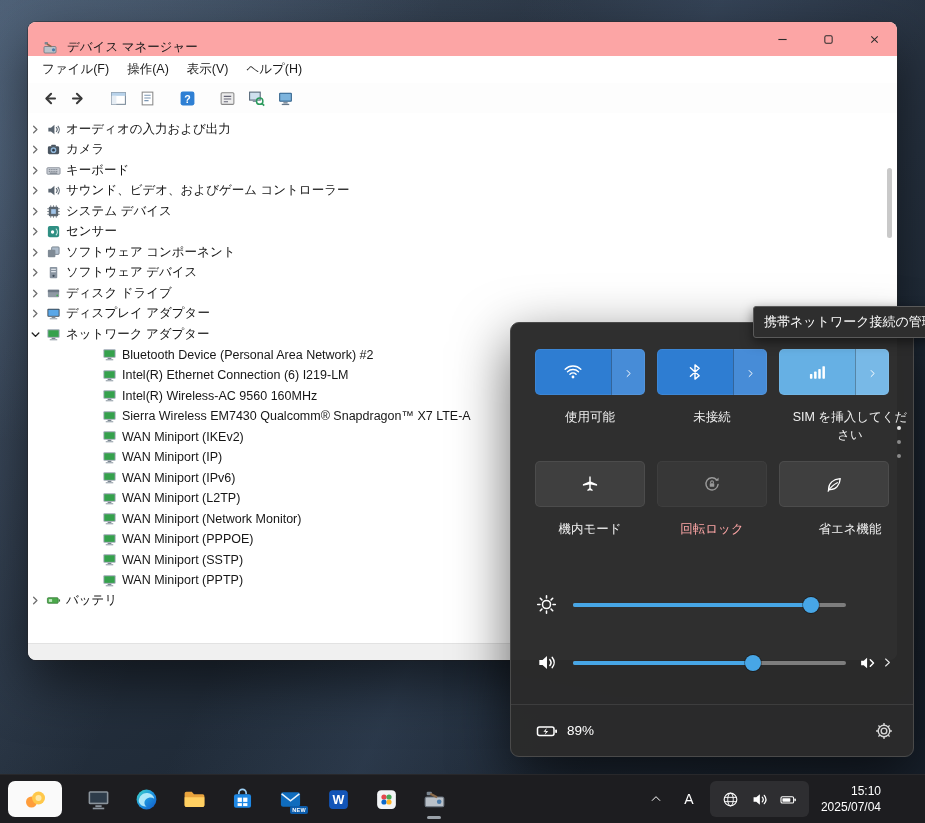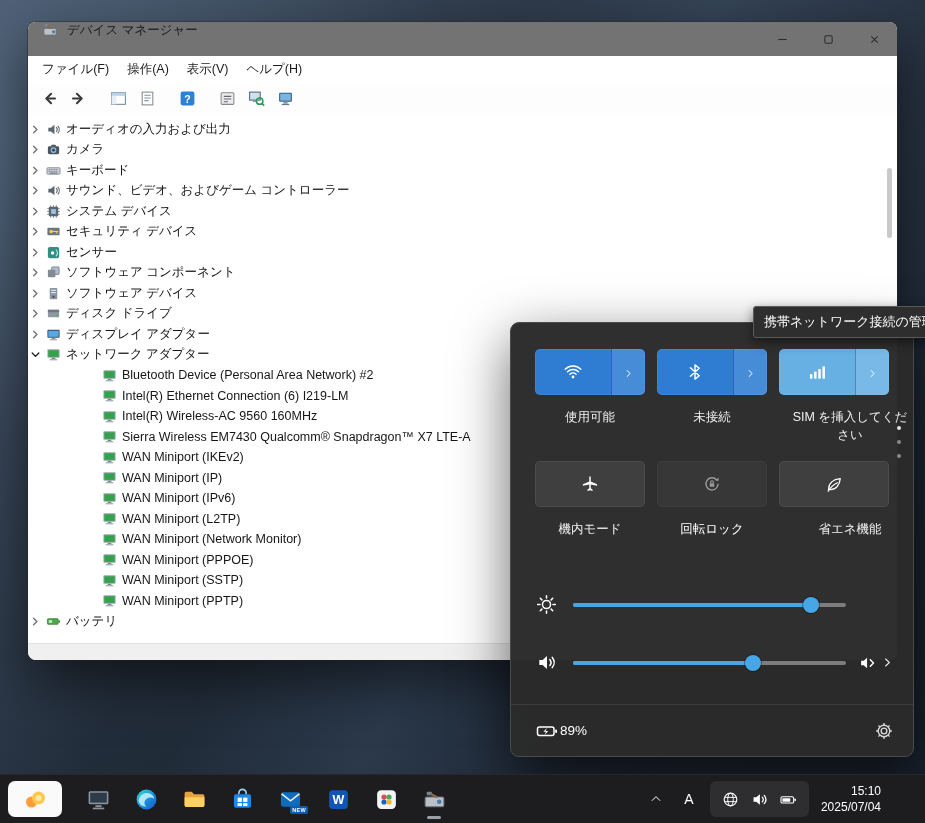--- a/index.html
+++ b/index.html
@@ -10,21 +10,21 @@
       radial-gradient(900px 500px at 12% 18%, rgba(130,160,200,0.22), transparent 60%),
       linear-gradient(115deg, rgba(140,170,205,0.25) 0%, transparent 34%),
       linear-gradient(115deg, transparent 40%, rgba(100,130,170,0.18) 55%, transparent 72%),
       linear-gradient(150deg,#33404f 0%,#2a3544 35%,#202b38 65%,#171f2a 100%);
   }
   [data-icon] svg, .t-ic svg {width:100%;height:100%;display:block;}
 
   
   #window{position:absolute;left:28px;top:22px;width:869px;height:638px;background:#fff;
     border-radius:8px;overflow:hidden;box-shadow:0 22px 55px rgba(0,0,0,.55),0 0 0 1px rgba(50,50,55,.55);}
-  .titlebar{height:34px;background:#737373;display:flex;align-items:flex-start;padding-left:14px;position:relative;}
+  .titlebar{height:34px;background:#fca5a5;display:flex;align-items:flex-end;padding-left:14px;position:relative;}
   .title-icon{width:16px;height:16px;}
   .title-text{margin-left:9px;font-size:12.5px;color:#1b1b1b;}
   .win-controls{position:absolute;right:0;top:0;height:34px;display:flex;}
   .win-btn{width:46px;height:34px;display:flex;align-items:center;justify-content:center;}
   .win-btn span{width:11px;height:11px;display:block;}
   .menubar{height:27px;display:flex;align-items:center;padding-left:5px;font-size:12.5px;color:#1b1b1b;background:#fff;}
   .menu-item{padding:3px 9px;border-radius:3px;}
   .toolbar{height:30px;display:flex;align-items:center;padding-left:8px;gap:3px;background:#fdfdfd;border-bottom:1px solid #dcdcdc;}
   .tool-btn{width:26px;height:24px;display:flex;align-items:center;justify-content:center;}
   .tool-btn span{width:17px;height:17px;display:block;}
@@ -46,35 +46,35 @@
   .qs-toggle-main{flex:1;display:flex;align-items:center;justify-content:center;}
   .qs-toggle-main span{width:20px;height:20px;display:block;}
   .qs-toggle-chevron{width:33px;display:flex;align-items:center;justify-content:center;
     background:rgba(255,255,255,.12);border-left:1px solid rgba(0,0,0,.28);}
   .qs-toggle-chevron span{width:13px;height:13px;display:block;}
   .qs-btn{position:absolute;top:138px;width:110px;height:46px;border-radius:5px;background:#3f3f3f;
     box-shadow:inset 0 0 0 1px rgba(255,255,255,.07);display:flex;align-items:center;justify-content:center;}
   .qs-btn.disabled{background:#373737;box-shadow:inset 0 0 0 1px rgba(255,255,255,.04);}
   .qs-btn span{width:20px;height:20px;display:block;}
   .qs-label{position:absolute;width:118px;text-align:center;font-size:12.5px;line-height:18px;color:#f0f0f0;}
-  .qs-label.dim{color:#ffffff;}
+  .qs-label.dim{color:#fca5a5;}
   .qs-dots{position:absolute;left:386px;top:103px;display:flex;flex-direction:column;gap:10px;}
   .qs-dots i{width:4px;height:4px;border-radius:50%;background:#8a8a8a;}
   .qs-dots i:first-child{background:#e2e2e2;}
   .qs-slider-row{position:absolute;left:0;right:0;height:24px;}
   .qs-slider-icon{position:absolute;left:24px;top:0;width:23px;height:23px;}
   .qs-track{position:absolute;left:62px;top:10px;width:273px;height:4px;border-radius:2px;background:#7d7d7d;}
   .slider-fill{position:absolute;left:0;top:0;height:4px;border-radius:2px;}
   .slider-thumb{position:absolute;top:-6px;width:16px;height:16px;border-radius:50%;box-shadow:0 0 0 1px rgba(0,0,0,.35);}
   .qs-out-icon{position:absolute;left:346px;top:1px;width:22px;height:22px;}
   .qs-out-chev{position:absolute;left:370px;top:5px;width:13px;height:13px;}
   .qs-footer{position:absolute;left:0;right:0;bottom:0;height:52px;border-top:1px solid rgba(255,255,255,.09);
     display:flex;align-items:center;padding:0 18px 0 24px;box-sizing:border-box;}
   .qs-batt-icon{width:24px;height:24px;}
-  .qs-batt-text{margin-left:1px;font-size:13.5px;color:#fff;}
+  .qs-batt-text{margin-left:8px;font-size:13.5px;color:#fff;}
   .qs-gear{margin-left:auto;width:22px;height:22px;}
 
   
   #tooltip{position:absolute;left:753px;top:306px;z-index:20;background:#2e2e2e;border:1px solid #5a5a5a;
     border-radius:3px;color:#fff;font-size:13px;padding:6px 10px;white-space:nowrap;box-shadow:0 4px 12px rgba(0,0,0,.5);}
 
   
   #taskbar{position:absolute;left:0;right:0;bottom:0;height:48px;background:#1d1d20;
     border-top:1px solid rgba(255,255,255,.05);z-index:30;}
   .tb-widgets{position:absolute;left:8px;top:6px;width:54px;height:36px;background:#fafafa;border-radius:7px;
@@ -264,34 +264,20 @@
             </svg>
           </span>
           <span class="tree-label">システム デバイス</span>
         </div>
         <div class="tree-row">
           <span class="tree-chevron"><svg viewBox="0 0 16 16">
               <path d="M6 4.5 L9.5 8 L6 11.5" stroke="#707070" stroke-width="1.4" fill="none" stroke-linecap="round" stroke-linejoin="round"></path>
             </svg></span>
           <span class="t-ic">
             <svg viewBox="0 0 16 16">
-              <rect x="1.5" y="4" width="13" height="8" rx="1" fill="#6b7683"></rect>
-              <circle cx="5.5" cy="8" r="1.8" fill="#ffd24a"></circle>
-              <rect x="7" y="7.4" width="6" height="1.2" fill="#ffd24a"></rect>
-              <rect x="11" y="8.6" width="1.2" height="1.6" fill="#ffd24a"></rect>
-            </svg>
-          </span>
-          <span class="tree-label">セキュリティ デバイス</span>
-        </div>
-        <div class="tree-row">
-          <span class="tree-chevron"><svg viewBox="0 0 16 16">
-              <path d="M6 4.5 L9.5 8 L6 11.5" stroke="#707070" stroke-width="1.4" fill="none" stroke-linecap="round" stroke-linejoin="round"></path>
-            </svg></span>
-          <span class="t-ic">
-            <svg viewBox="0 0 16 16">
               <rect x="2" y="2" width="12" height="12" rx="2" fill="#2f8f83"></rect>
               <circle cx="7" cy="8.5" r="1.8" fill="#fff"></circle>
               <path d="M10.5 5 a4.5 4.5 0 0 1 0 7" stroke="#cfeeea" stroke-width="1.1" fill="none"></path>
             </svg>
           </span>
           <span class="tree-label">センサー</span>
         </div>
         <div class="tree-row">
           <span class="tree-chevron"><svg viewBox="0 0 16 16">
               <path d="M6 4.5 L9.5 8 L6 11.5" stroke="#707070" stroke-width="1.4" fill="none" stroke-linecap="round" stroke-linejoin="round"></path>

